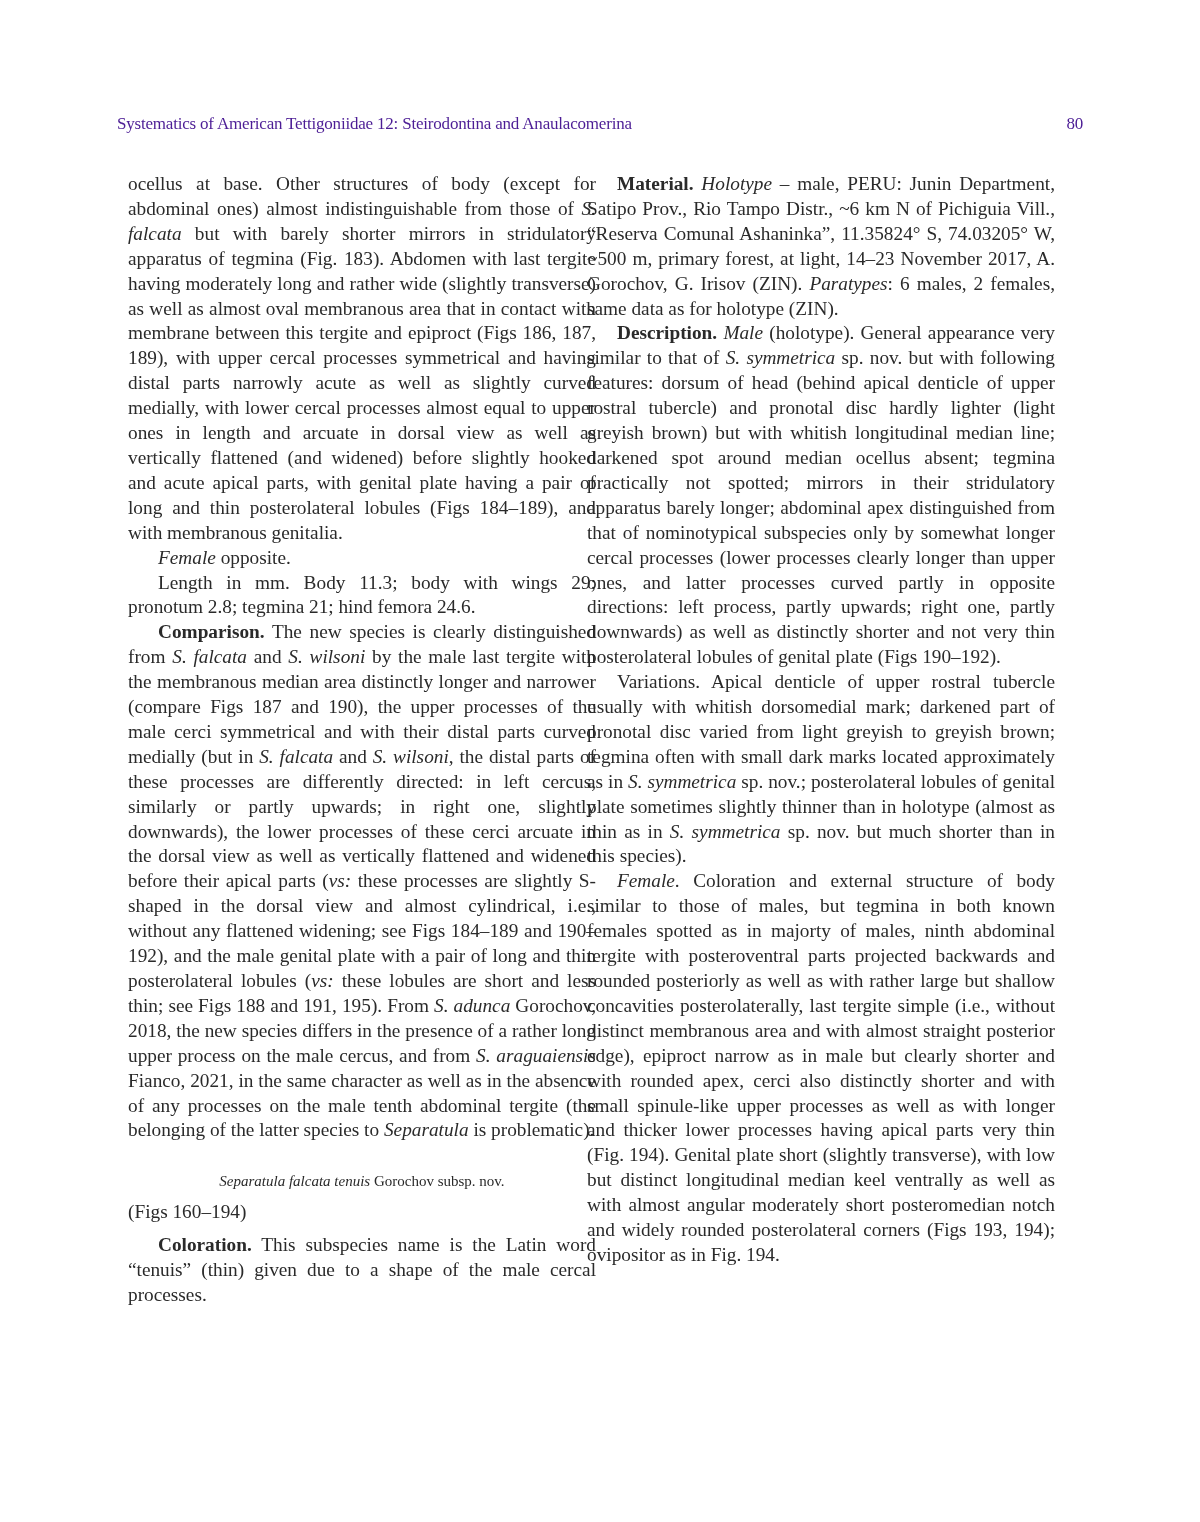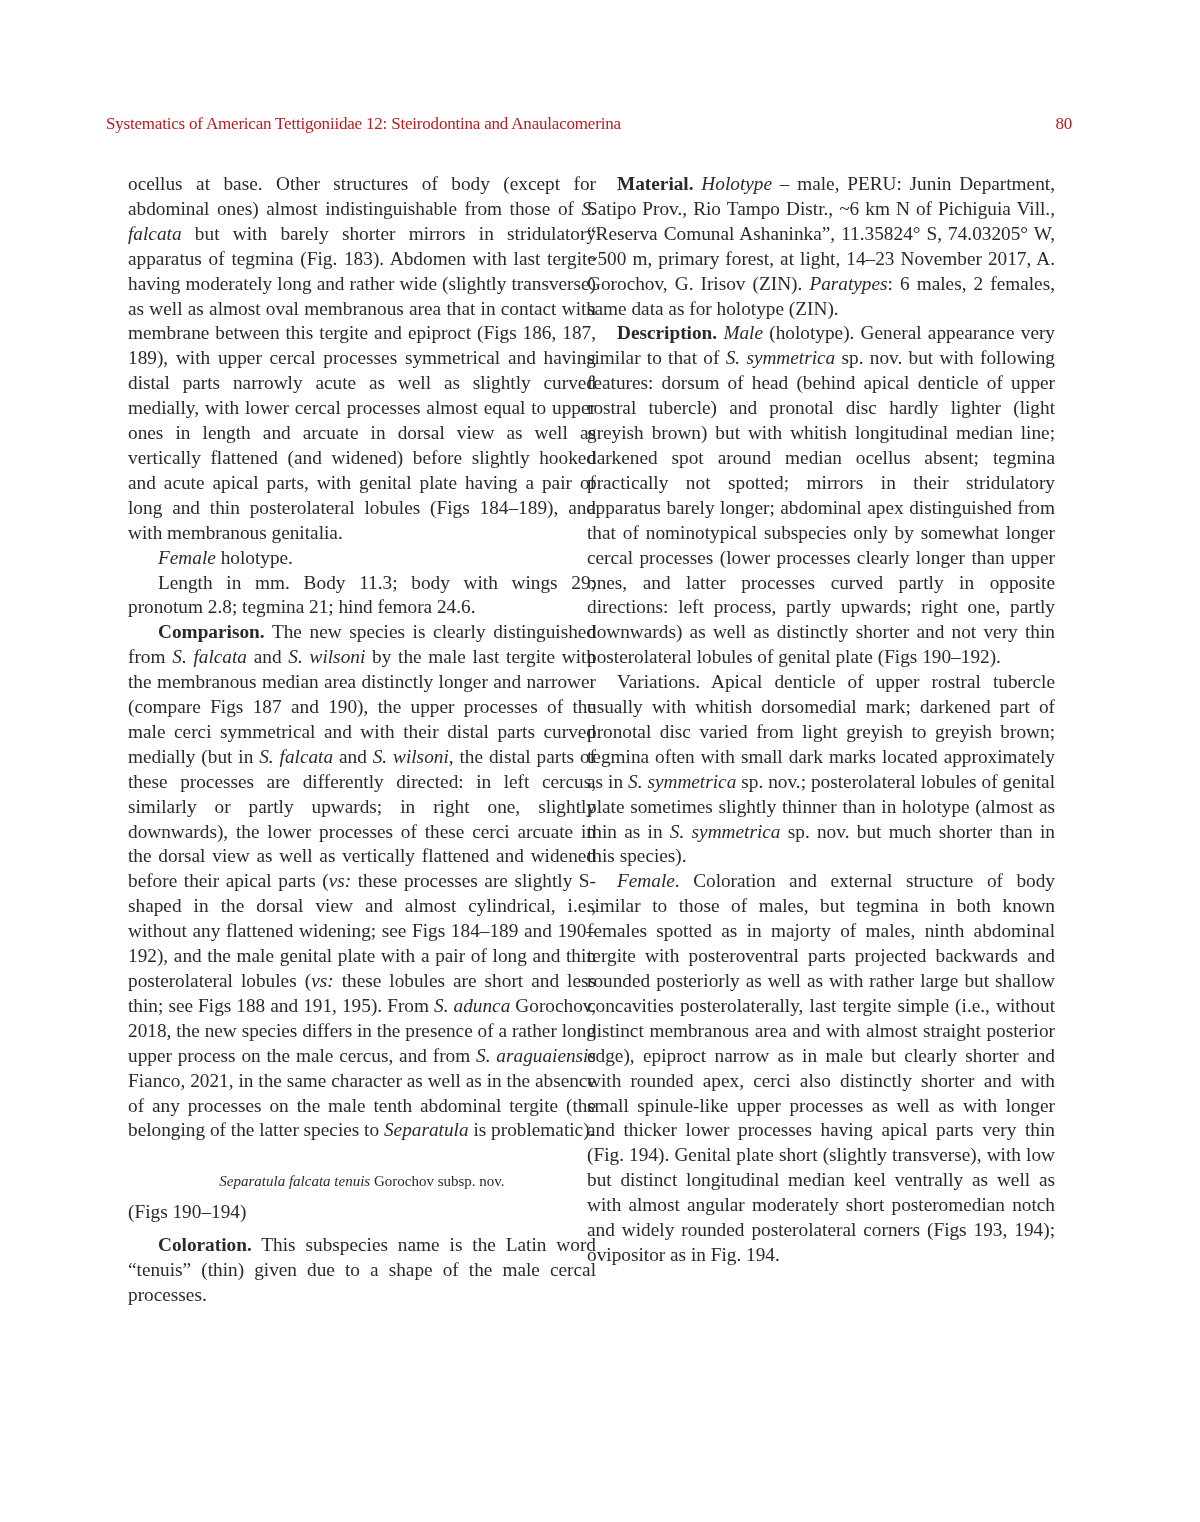--- a/index.html
+++ b/index.html
@@ -1,19 +1,19 @@
 <!DOCTYPE html>
 <html><head>
 <meta charset="utf-8">
 <style>
   html, body { margin: 0; padding: 0; background: #ffffff; }
   body { width: 1200px; height: 1522px; position: relative; overflow: hidden;
          font-family: "Liberation Serif", "DejaVu Serif", serif; color: #2a2a2a; }
-  .running-head { position: absolute; top: 114px; left: 106px; width: 966px;
-         font-size: 17px; display: flex; justify-content: space-between; color: #b91c1c; letter-spacing: -0.2px; }
+  .running-head { position: absolute; top: 114px; left: 117px; width: 966px;
+         font-size: 17px; display: flex; justify-content: space-between; color: #4c1d95; letter-spacing: -0.2px; }
   .col { position: absolute; top: 172px; width: 468px; font-size: 19.3px; line-height: 24.9px;
          text-align: justify; hyphens: manual; }
   .col-left { left: 117px; margin-left: 11px; }
   .col-right { left: 587px; }
   .col p { margin: 0; }
   .indent { text-indent: 30px; }
   .run-in { font-weight: bold; }
   .species-title { margin-top: 26px !important; font-weight: normal; text-align: center; font-size: 15px; }
   .species-figs { margin-top: 6px !important; text-align: left; }
   .etym { margin-top: 8px !important; }
@@ -22,25 +22,25 @@
 </head>
 <body>
 
 <div class="running-head">
   <span>Systematics of American Tettigoniidae 12: Steirodontina and Anaulacomerina</span>
   <span>80</span>
 </div>
 
 <div class="col col-left">
   <p><span>ocellus at base. Other structures of body (except for abdominal ones) almost indistinguishable from those of </span><i>S. falcata</i><span> but with barely shorter mirrors in stridulatory apparatus of tegmina (Fig. 183). Abdomen with last tergite having moderately long and rather wide (slightly transverse) as well as almost oval membranous area that in contact with membrane between this tergite and epiproct (Figs 186, 187, 189), with upper cercal processes symmetrical and having distal parts narrowly acute as well as slightly curved medially, with lower cercal processes almost equal to upper ones in length and arcuate in dorsal view as well as vertically flattened (and widened) before slightly hooked and acute apical parts, with genital plate having a pair of long and thin posterolateral lobules (Figs 184–189), and with membranous genitalia.</span></p>
-  <p class="indent"><i>Female</i><span> holotype.</span></p>
+  <p class="indent"><i>Female</i><span> opposite.</span></p>
   <p class="indent"><span>Length in mm. Body 11.3; body with wings 29; pronotum 2.8; tegmina 21; hind femora 24.6.</span></p>
   <p class="indent"><span class="run-in">Comparison.</span><span> The new species is clearly distinguished from </span><i>S. falcata</i><span> and </span><i>S. wilsoni</i><span> by the male last tergite with the membranous median area distinctly longer and narrower (compare Figs 187 and 190), the upper processes of the male cerci symmetrical and with their distal parts curved medially (but in </span><i>S. falcata</i><span> and </span><i>S. wilsoni</i><span>, the distal parts of these processes are differently directed: in left cercus, similarly or partly upwards; in right one, slightly downwards), the lower processes of these cerci arcuate in the dorsal view as well as vertically flattened and widened before their apical parts (</span><i>vs:</i><span> these processes are slightly S-shaped in the dorsal view and almost cylindrical, i.e., without any flattened widening; see Figs 184–189 and 190–192), and the male genital plate with a pair of long and thin posterolateral lobules (</span><i>vs:</i><span> these lobules are short and less thin; see Figs 188 and 191, 195). From </span><i>S. adunca</i><span> Gorochov, 2018, the new species differs in the presence of a rather long upper process on the male cercus, and from </span><i>S. araguaiensis</i><span> Fianco, 2021, in the same character as well as in the absence of any processes on the male tenth abdominal tergite (the belonging of the latter species to </span><i>Separatula</i><span> is problematic).</span></p>
   <p class="species-title"><i>Separatula falcata tenuis</i><span> Gorochov subsp. nov.</span></p>
-  <p class="species-figs">(Figs 190–194)</p>
+  <p class="species-figs">(Figs 160–194)</p>
   <p class="indent etym"><span class="run-in">Coloration.</span><span> This subspecies name is the Latin word “tenuis” (thin) given due to a shape of the male cercal processes.</span></p>
 </div>
 
 <div class="col col-right">
   <p class="indent"><span class="run-in">Material.</span> <i>Holotype</i><span> – male, PERU: Junin Department, Satipo Prov., Rio Tampo Distr., ~6 km N of Pichiguia Vill., “Reserva Comunal Ashaninka”, 11.35824° S, 74.03205° W, ~500 m, primary forest, at light, 14–23 November 2017, A. Gorochov, G. Irisov (ZIN). </span><i>Paratypes</i><span>: 6 males, 2 females, same data as for holotype (ZIN).</span></p>
   <p class="indent"><span class="run-in">Description.</span> <i>Male</i><span> (holotype). General appearance very similar to that of </span><i>S. symmetrica</i><span> sp. nov. but with following features: dorsum of head (behind apical denticle of upper rostral tubercle) and pronotal disc hardly lighter (light greyish brown) but with whitish longitudinal median line; darkened spot around median ocellus absent; tegmina practically not spotted; mirrors in their stridulatory apparatus barely longer; abdominal apex distinguished from that of nominotypical subspecies only by somewhat longer cercal processes (lower processes clearly longer than upper ones, and latter processes curved partly in opposite directions: left process, partly upwards; right one, partly downwards) as well as distinctly shorter and not very thin posterolateral lobules of genital plate (Figs 190–192).</span></p>
   <p class="indent"><span>Variations. Apical denticle of upper rostral tubercle usually with whitish dorsomedial mark; darkened part of pronotal disc varied from light greyish to greyish brown; tegmina often with small dark marks located approximately as in </span><i>S. symmetrica</i><span> sp. nov.; posterolateral lobules of genital plate sometimes slightly thinner than in holotype (almost as thin as in </span><i>S. symmetrica</i><span> sp. nov. but much shorter than in this species).</span></p>
   <p class="indent"><i>Female</i><span>. Coloration and external structure of body similar to those of males, but tegmina in both known females spotted as in majorty of males, ninth abdominal tergite with posteroventral parts projected backwards and rounded posteriorly as well as with rather large but shallow concavities posterolaterally, last tergite simple (i.e., without distinct membranous area and with almost straight posterior edge), epiproct narrow as in male but clearly shorter and with rounded apex, cerci also distinctly shorter and with small spinule-like upper processes as well as with longer and thicker lower processes having apical parts very thin (Fig. 194). Genital plate short (slightly transverse), with low but distinct longitudinal median keel ventrally as well as with almost angular moderately short posteromedian notch and widely rounded posterolateral corners (Figs 193, 194); ovipositor as in Fig. 194.</span></p>
 </div>
 

